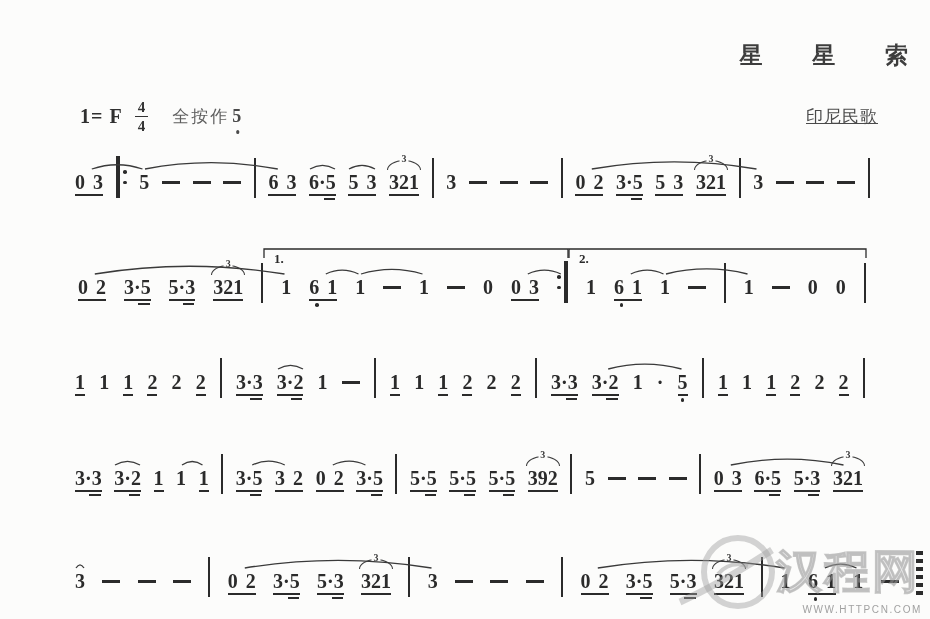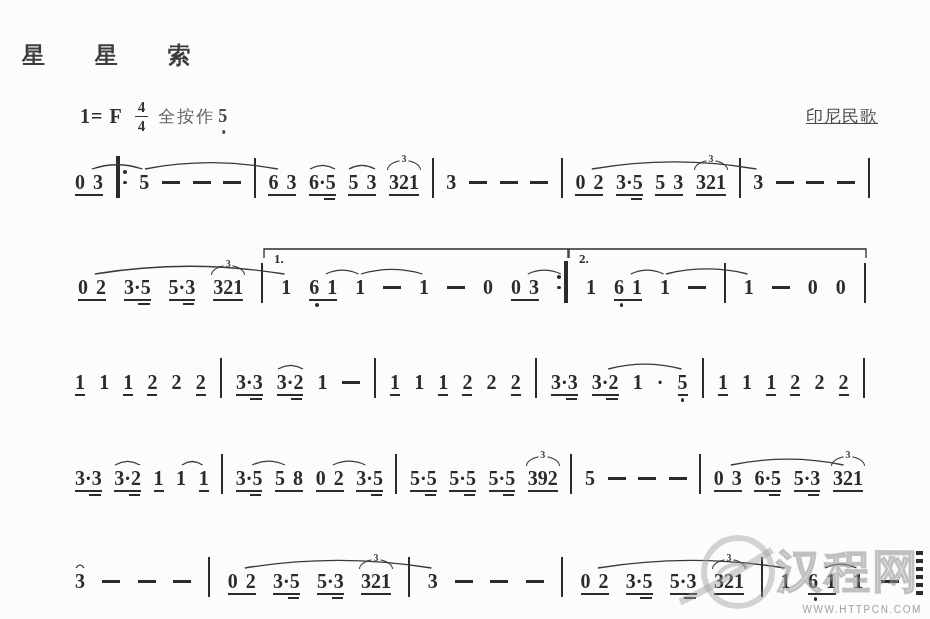--- a/index.html
+++ b/index.html
@@ -4,34 +4,34 @@
 <style>
   html,body{margin:0;padding:0;}
   body{
     width:930px;height:619px;position:relative;overflow:hidden;
     background:#fcfcfb;
     font-family:"Liberation Serif",serif;
   }
   
   .title{
     position:absolute;top:40px;left:0;width:100%;
-    text-align:left;font-size:23px;font-weight:600;color:#3d3d3d;
+    text-align:right;font-size:23px;font-weight:600;color:#3d3d3d;
     letter-spacing:22px;text-indent:22px;
     font-family:"Liberation Serif",serif;
   }
   .header{
     position:absolute;top:96px;left:80px;right:52px;height:40px;
     display:flex;align-items:center;
   }
   .keytext{font:bold 20px "Liberation Serif",serif;color:#2f2f2f;letter-spacing:1px;}
   .meter{display:inline-flex;flex-direction:column;align-items:center;
     font:bold 15px "Liberation Serif",serif;color:#333;line-height:14px;margin:0 10px 0 12px;}
   .meter-top{border-bottom:1.6px solid #333;padding:0 3px 2px;}
   .meter-bot{padding-top:2px;}
-  .fingering{font-size:17px;color:#5e5e5e;letter-spacing:2px;
+  .fingering{font-size:17px;color:#5e5e5e;margin-left:14px;letter-spacing:2px;
     font-family:"Liberation Serif",serif;display:inline-flex;align-items:center;}
   .fn{position:relative;font:bold 18px "Liberation Serif",serif;color:#4a4a4a;margin-left:3px;}
   .fdot{position:absolute;left:50%;bottom:-7px;width:3.5px;height:3.5px;border-radius:50%;
     background:#4a4a4a;transform:translateX(-50%);}
   .source{margin-left:auto;font-size:17px;color:#4a4a4a;letter-spacing:1px;
     font-family:"Liberation Serif",serif;text-decoration:underline;}
   
   #score{position:absolute;inset:0;z-index:2;}
   .music-line{
     position:absolute;height:64px;
@@ -279,21 +279,21 @@
     <div class="music-line" style="top: 436px; left: 75px; width: 788px;">
       <span class="tok note-tok"><span class="txt">3·3</span><div class="ul"></div><div class="ul2"></div></span>
       <span class="tok note-tok"><span class="txt">3·2</span><div class="ul"></div><div class="ul2"></div></span>
       <span class="tok note-tok"><span class="txt">1</span><div class="ul"></div></span>
       <span class="tok note-tok"><span class="txt">1</span></span>
       <span class="tok note-tok"><span class="txt">1</span><div class="ul"></div></span>
       <span class="tok bar-tok">
         <div class="bar-thin"></div>
       </span>
       <span class="tok note-tok"><span class="txt">3·5</span><div class="ul"></div><div class="ul2"></div></span>
-      <span class="tok note-tok sp"><span class="txt">58</span><div class="ul"></div></span>
+      <span class="tok note-tok sp"><span class="txt">32</span><div class="ul"></div></span>
       <span class="tok note-tok sp"><span class="txt">02</span><div class="ul"></div></span>
       <span class="tok note-tok"><span class="txt">3·5</span><div class="ul"></div><div class="ul2"></div></span>
       <span class="tok bar-tok">
         <div class="bar-thin"></div>
       </span>
       <span class="tok note-tok"><span class="txt">5·5</span><div class="ul"></div><div class="ul2"></div></span>
       <span class="tok note-tok"><span class="txt">5·5</span><div class="ul"></div><div class="ul2"></div></span>
       <span class="tok note-tok"><span class="txt">5·5</span><div class="ul"></div><div class="ul2"></div></span>
       <span class="tok note-tok"><span class="txt">392</span><div class="ul"></div><div class="trip-arc"></div><span class="trip-num">3</span></span>
       <span class="tok bar-tok">

